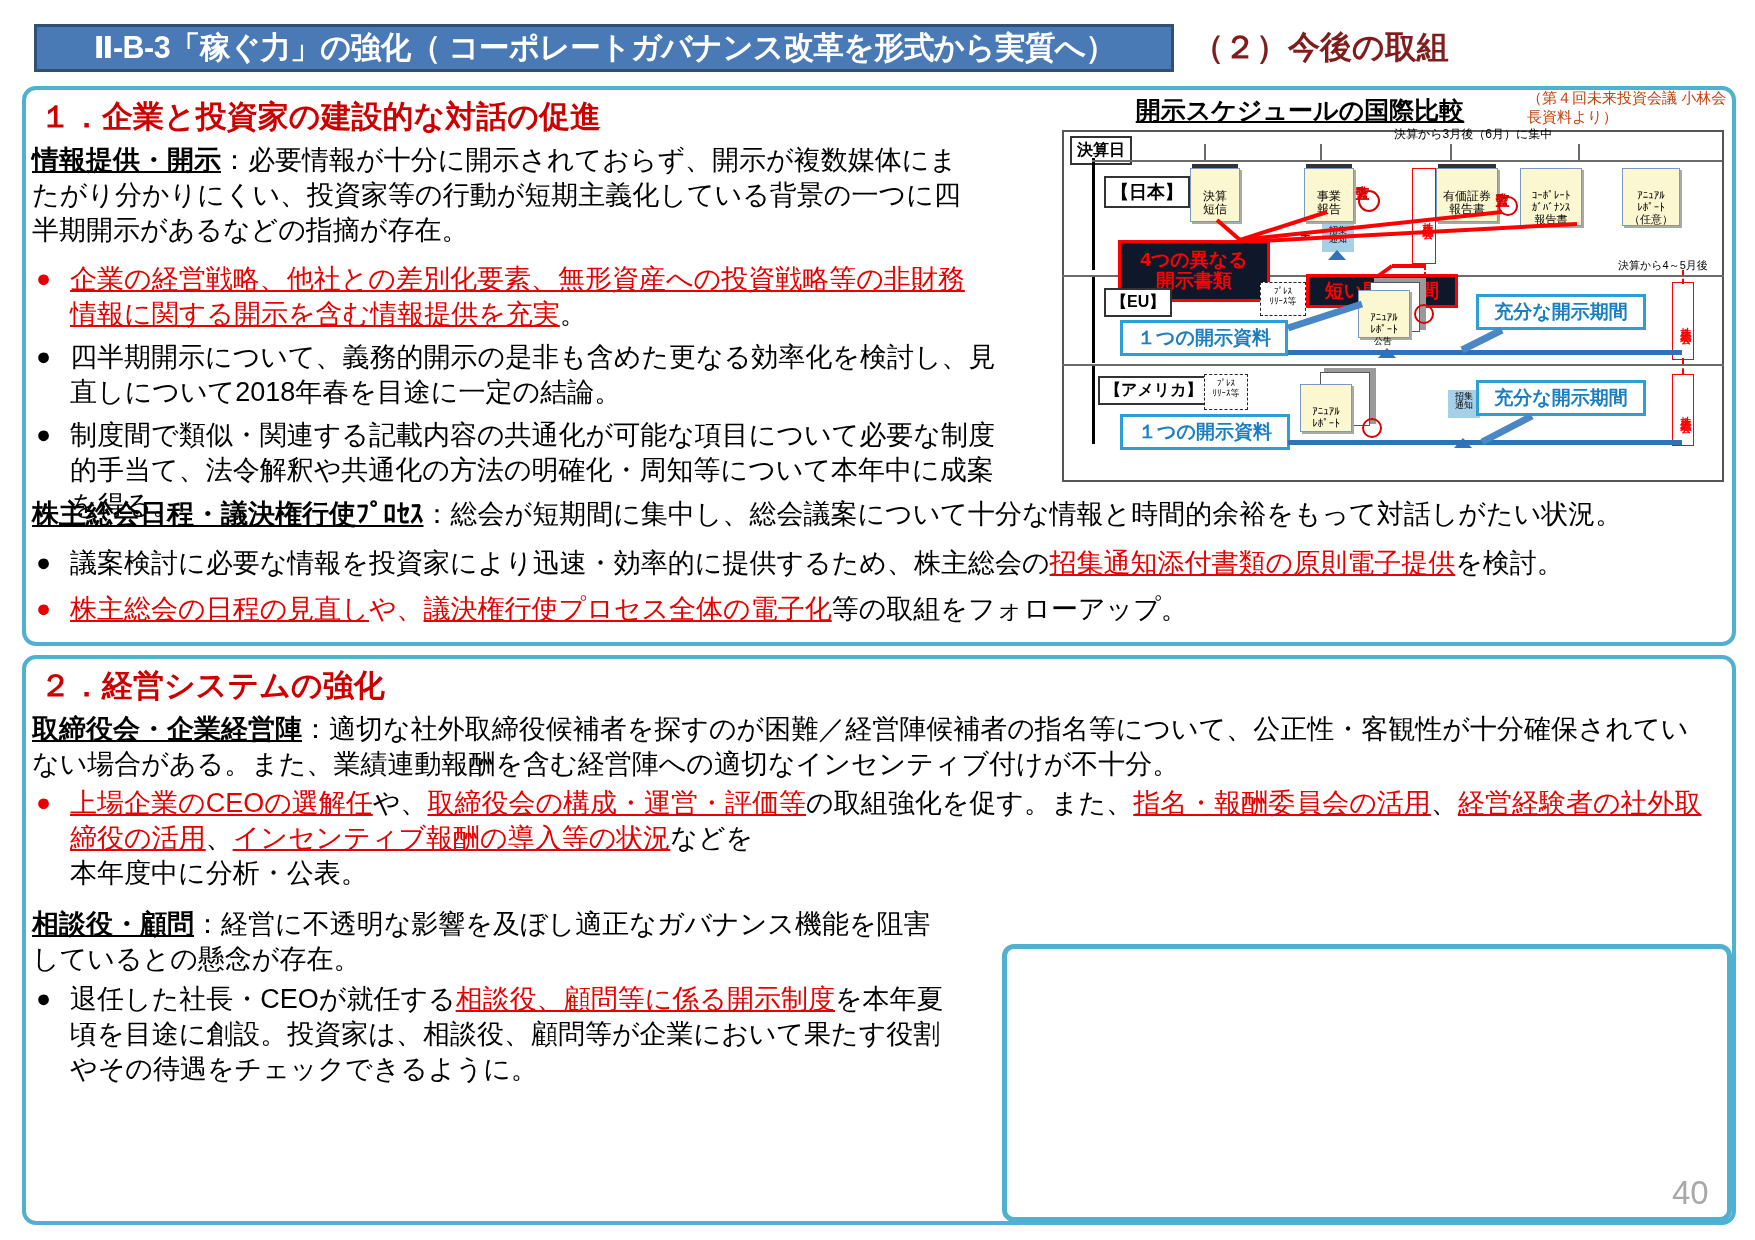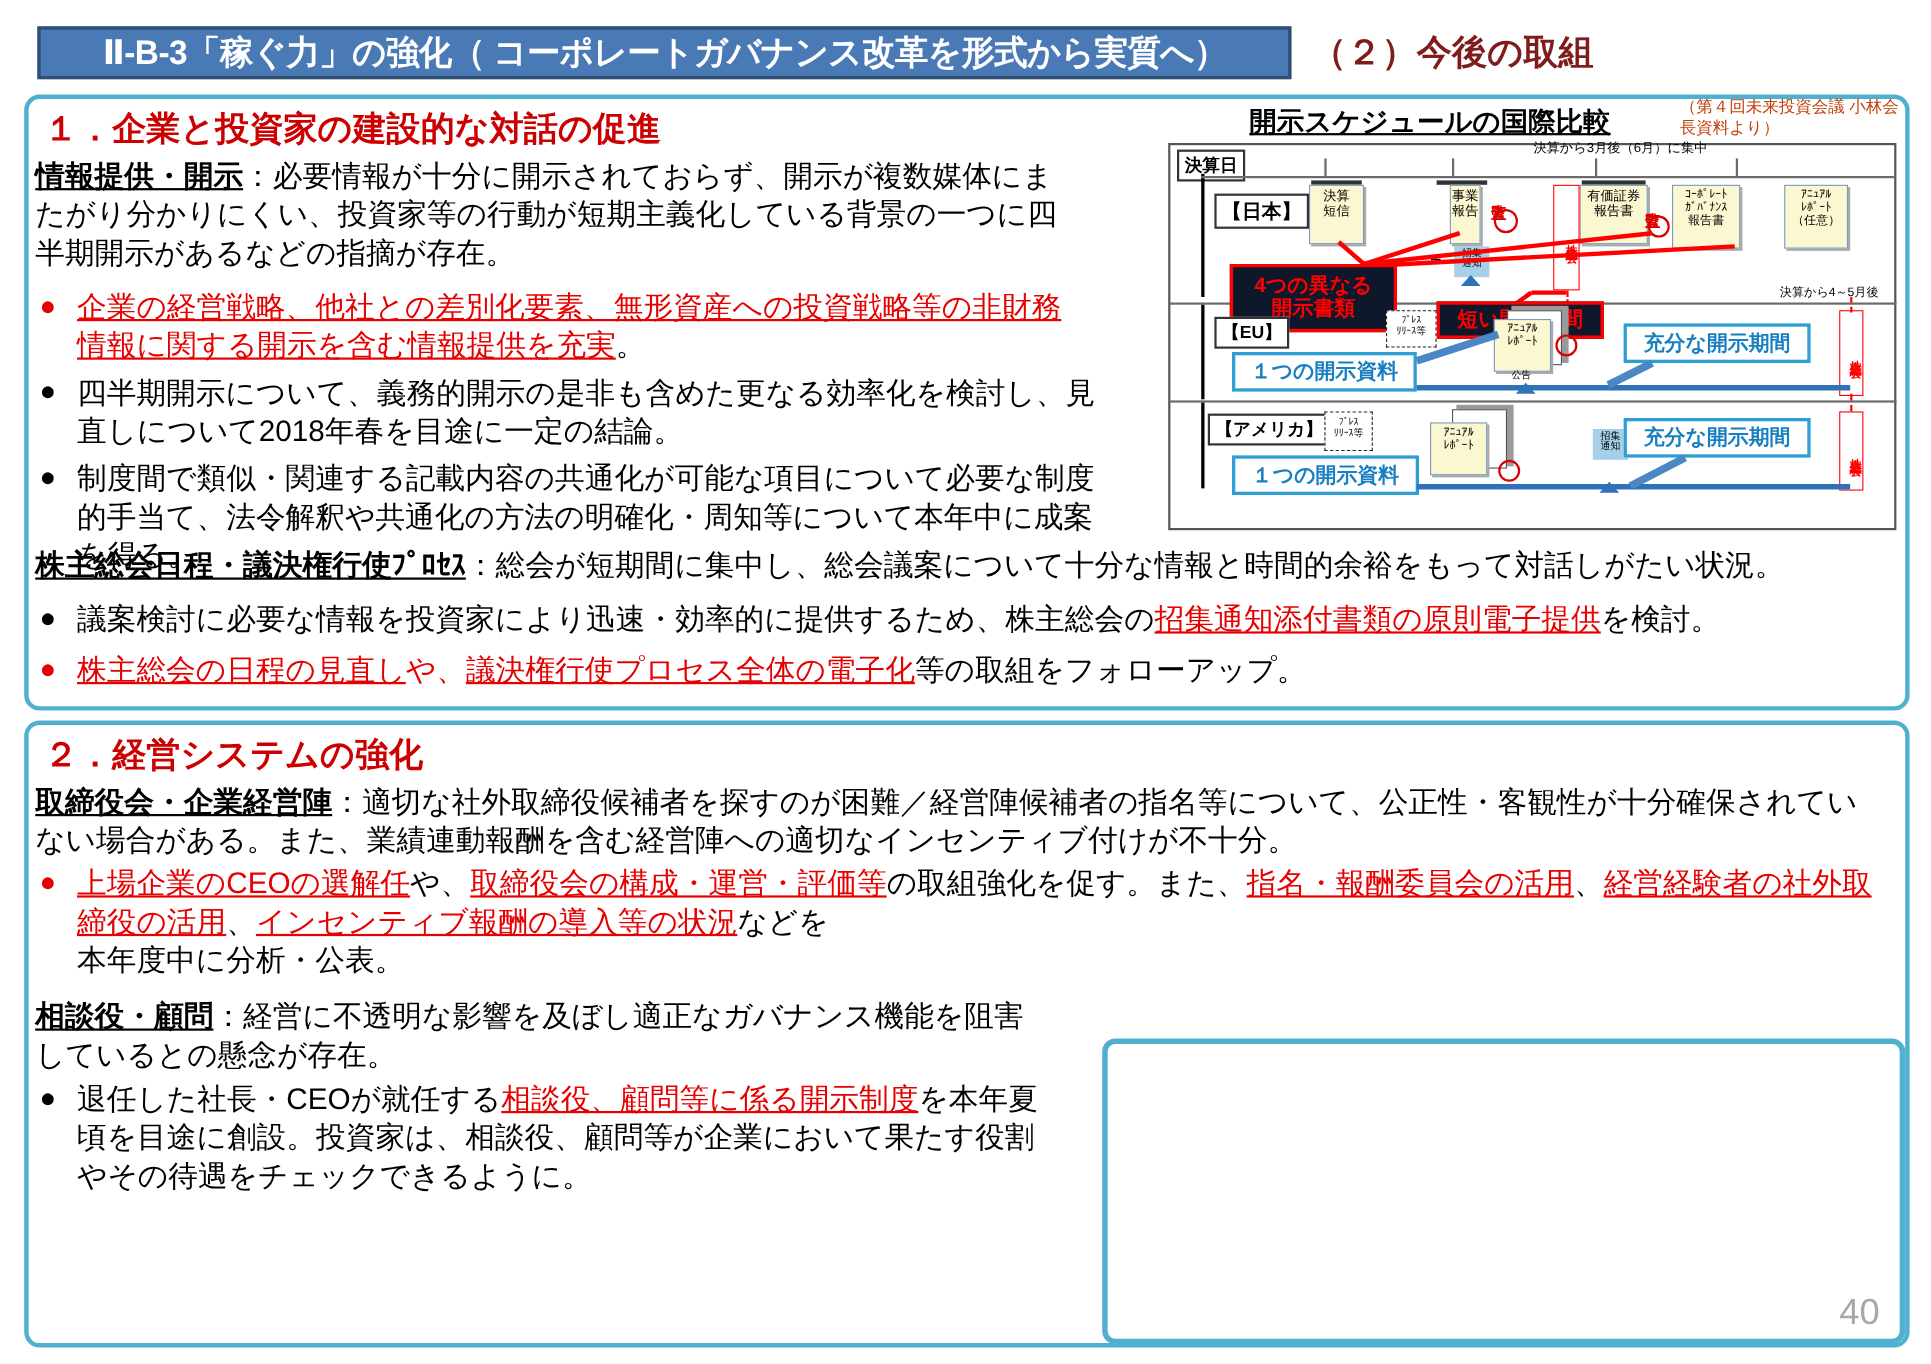--- a/index.html
+++ b/index.html
@@ -120,21 +120,21 @@
     font-size: 16px; font-weight: bold; padding: 2px 5px; color: #000;
     white-space: nowrap; box-sizing: border-box;
   }
   .timeline { position: absolute; height: 2px; background: #6b6b6b; }
   .tick { position: absolute; width: 2px; background: #6b6b6b; }
   .vline { position: absolute; width: 3px; background: #000; }
 
   .doc {
     position: absolute; background: #fbf7d0; border: 1px solid #7a9ac4;
     font-size: 12px; text-align: center; color: #000; line-height: 1.08;
-    box-sizing: border-box; padding-top: 3px;
+    box-sizing: border-box; padding-top: 21px;
     box-shadow: 2px 2px 0 #a9a9a9;
   }
   .doc-blue {
     position: absolute; background: #a6cfe8; border: none;
     font-size: 9px; text-align: center; color: #000; line-height: 1.05;
     box-sizing: border-box; padding-top: 2px;
   }
   .topbar-blk { position: absolute; height: 4px; background: #333; }
   .dash-box {
     position: absolute; border: 1.5px dashed #222; background: #fff;
@@ -272,21 +272,21 @@
   <div class="tick" style="left:516px; top:52px; height:16px;"></div>
   <div class="note-sm" style="left:332px; top:34px;">決算から3月後（6月）に集中</div>
 
   <div class="country-lbl" style="left:42px; top:84px; font-size:18px;">【日本】</div>
 
   <div class="topbar-blk" style="left:130px; top:72px; width:46px;"></div>
   <div class="doc" style="left:128px; top:76px; width:50px; height:54px; white-space:pre-line;">決算
 短信</div>
 
   <div class="topbar-blk" style="left:244px; top:72px; width:46px;"></div>
-  <div class="doc" style="left:256px; top:76px; width:28px; height:54px; white-space:pre-line;">事業
+  <div class="doc" style="left:242px; top:76px; width:50px; height:54px; white-space:pre-line;">事業
 報告</div>
   <div class="red-stamp" style="left:296px; top:98px; width:22px; height:22px;"></div>
   <div class="red-kanji" style="left:294px; top:83px;">監査</div>
 
   <div class="topbar-blk" style="left:376px; top:72px; width:58px;"></div>
   <div class="doc" style="left:374px; top:76px; width:62px; height:54px; white-space:pre-line;">有価証券
 報告書</div>
   <div class="red-stamp" style="left:436px; top:104px; width:20px; height:20px;"></div>
   <div class="red-kanji" style="left:434px; top:90px;">監査</div>
 

